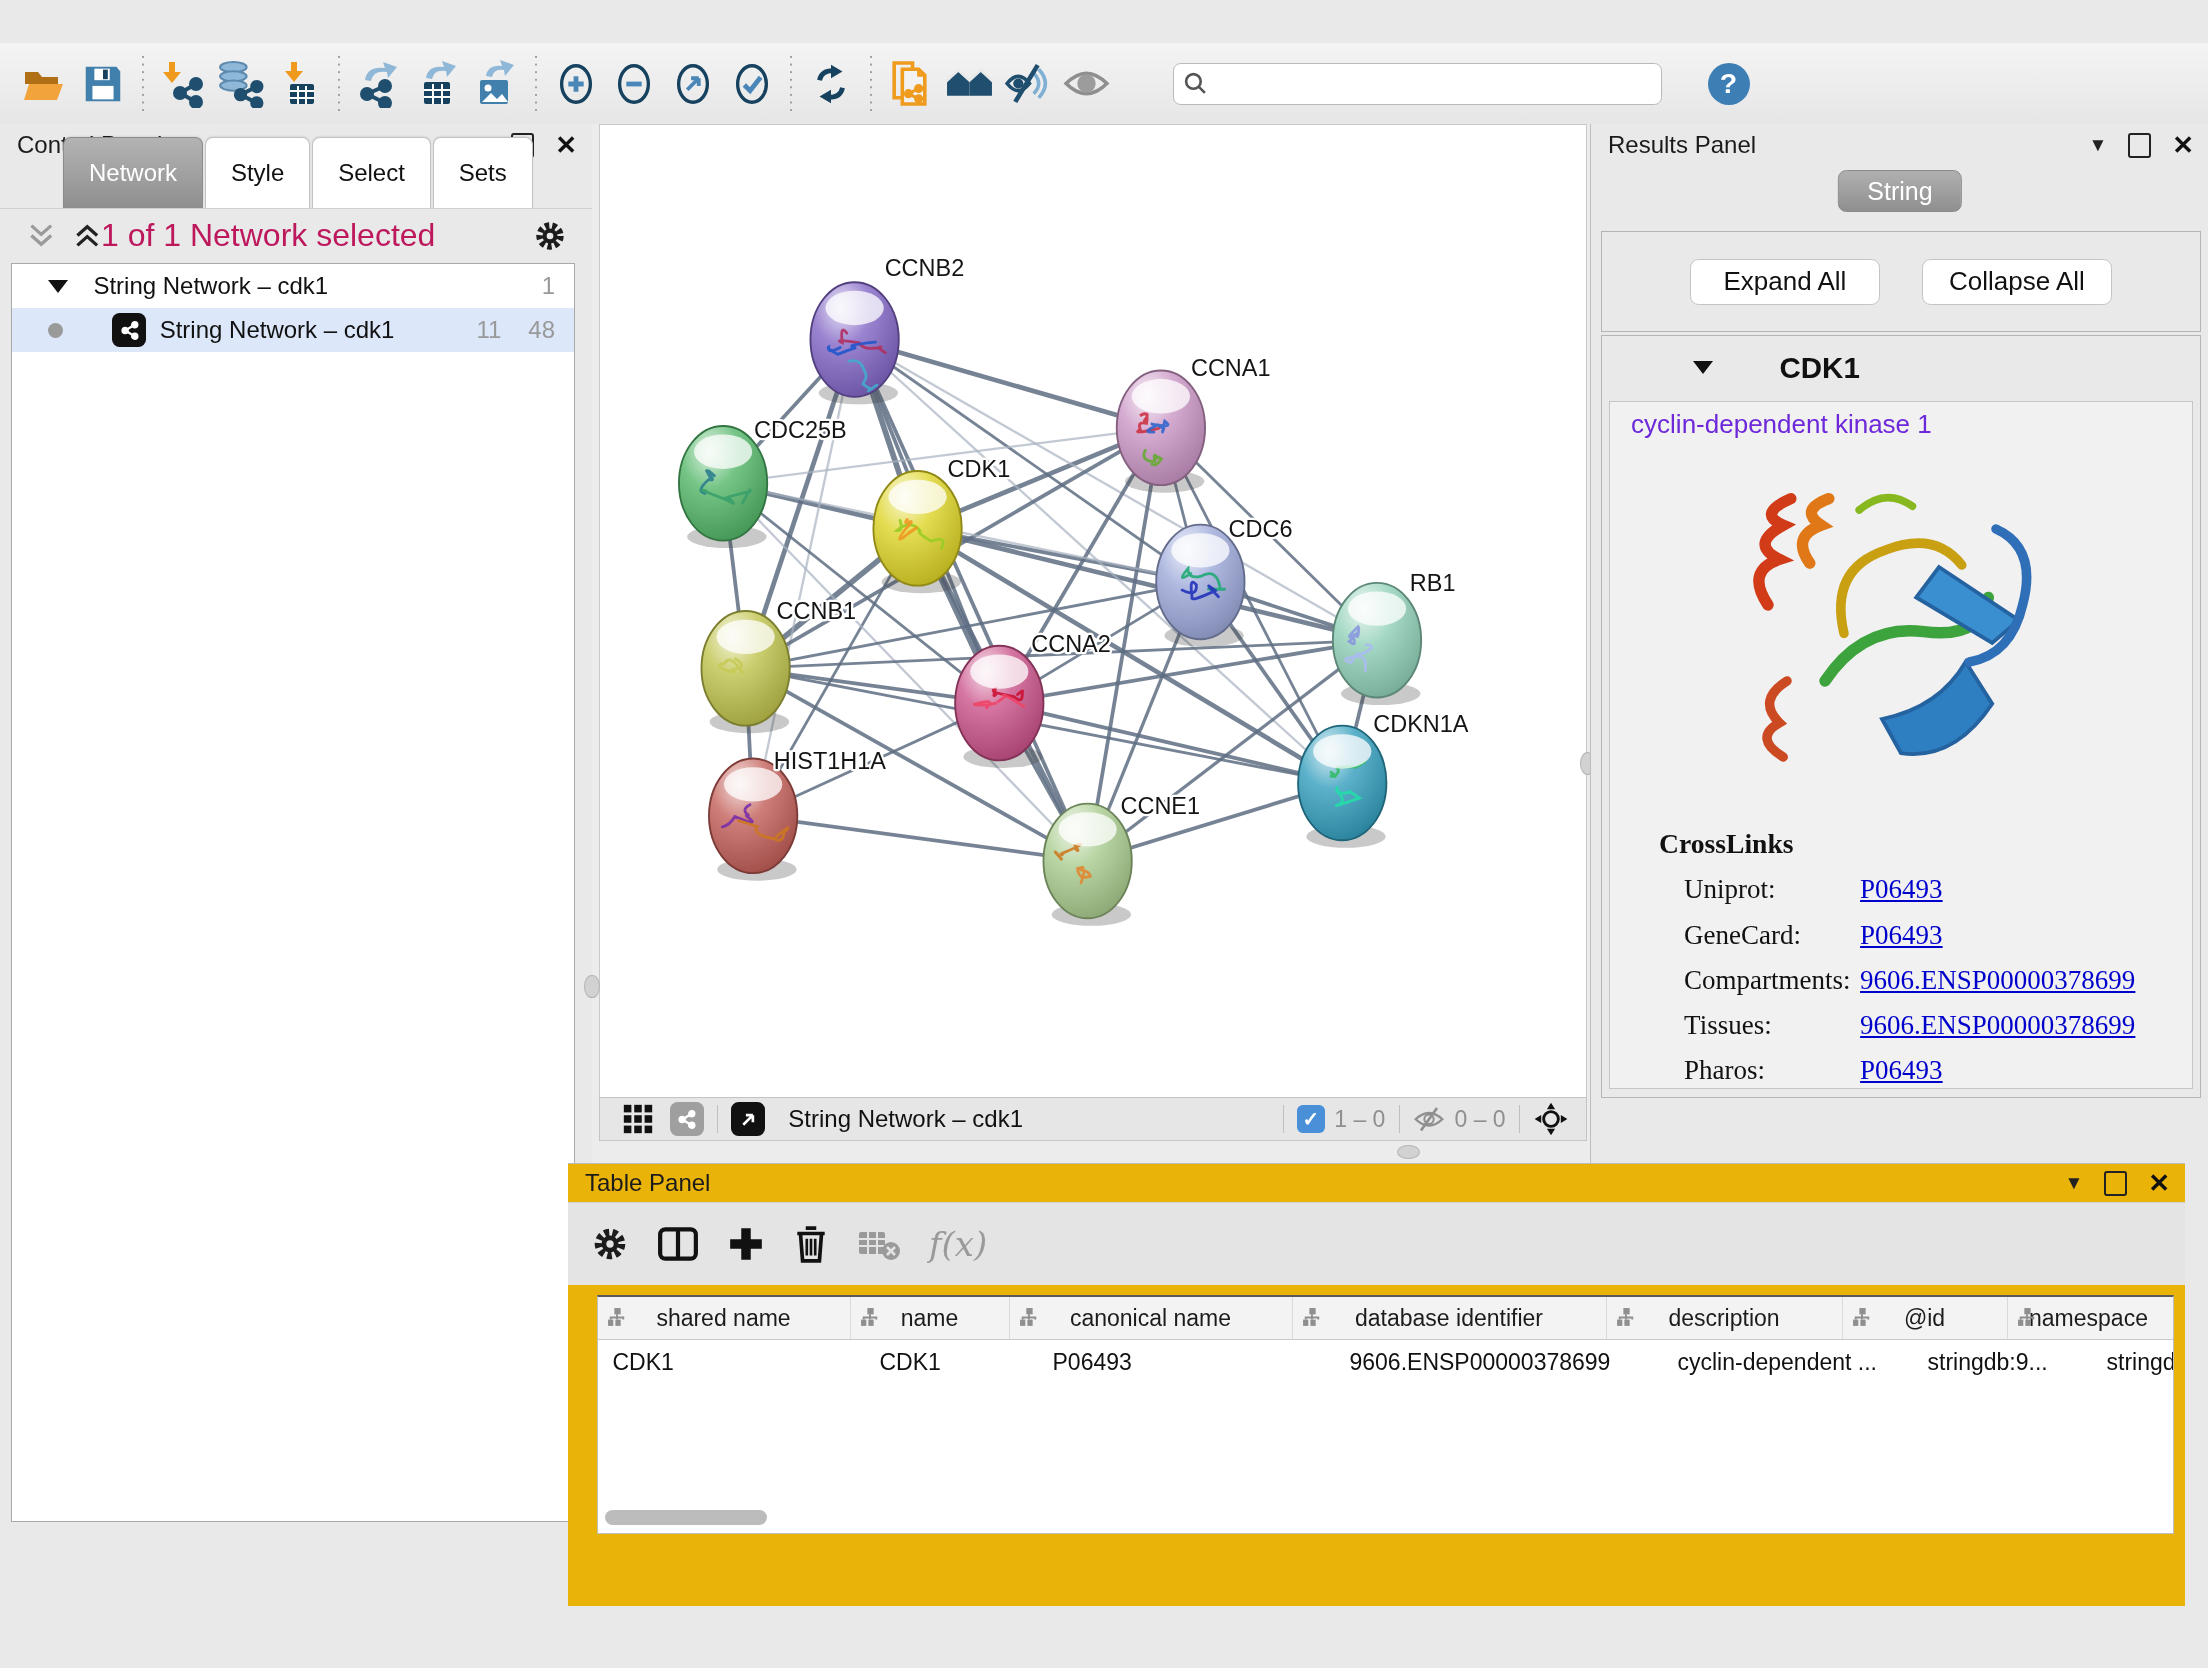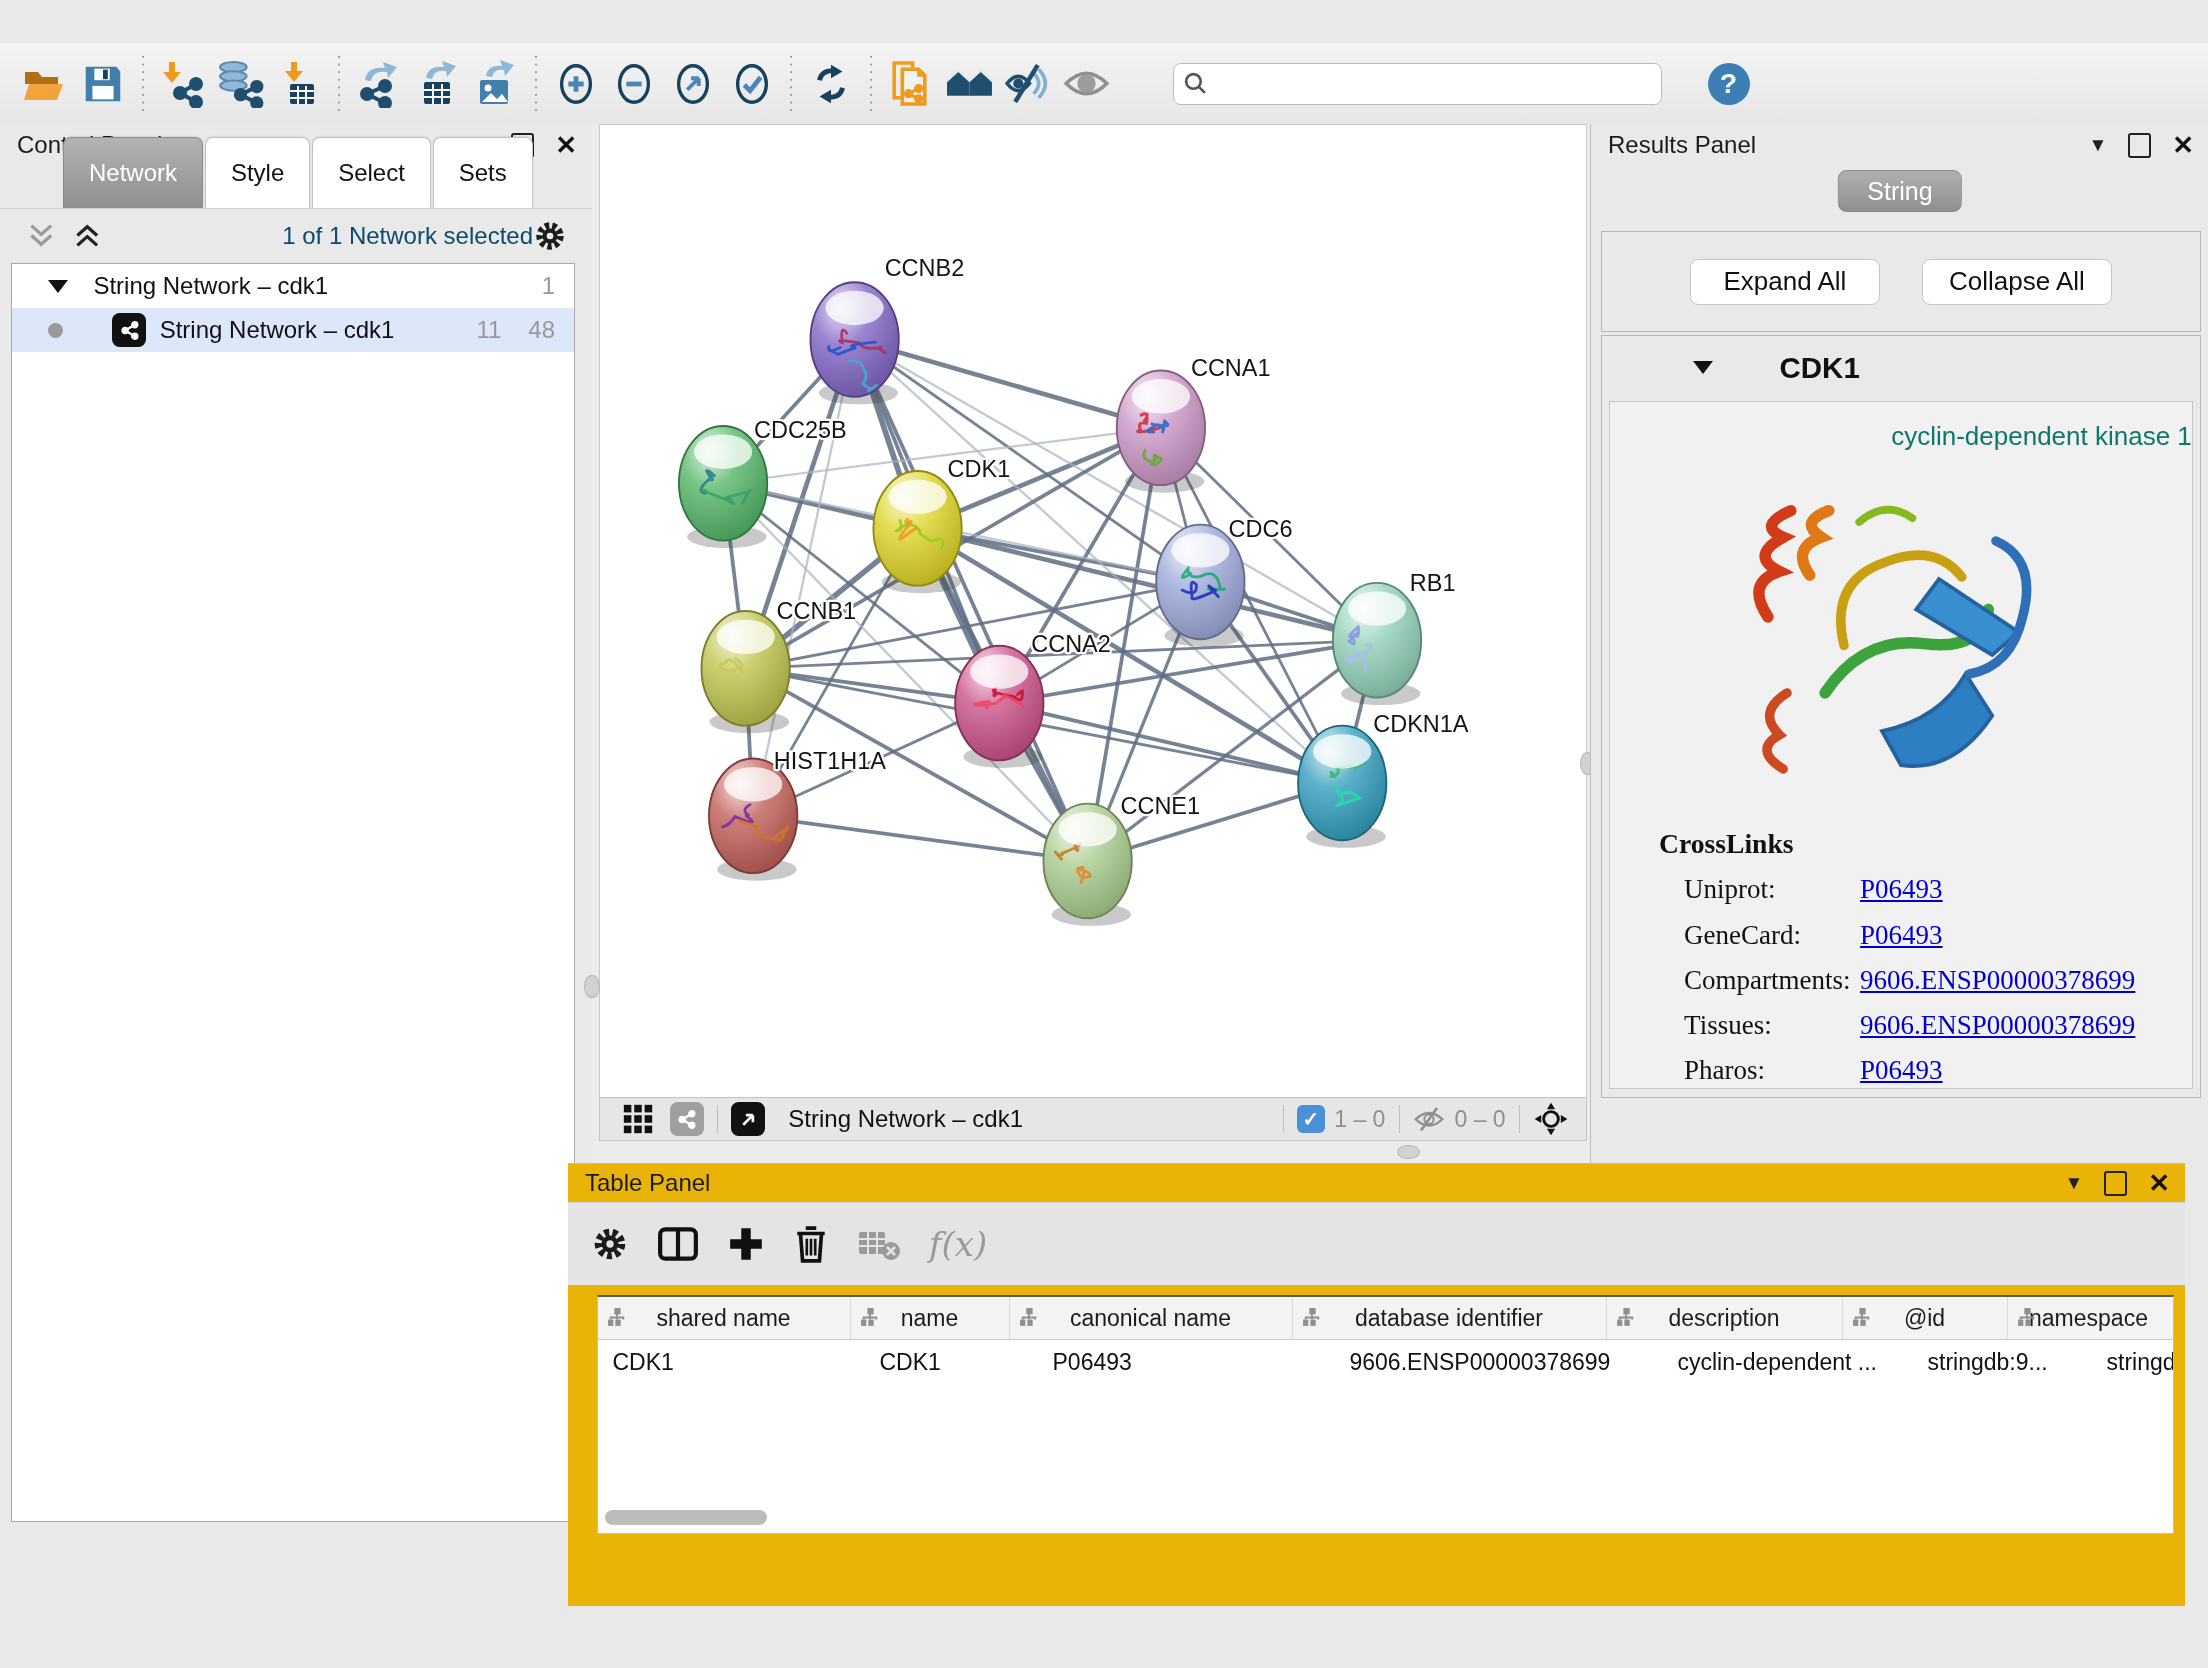--- a/index.html
+++ b/index.html
@@ -32,21 +32,21 @@
   
   .control-panel{position:absolute;left:0;top:124px;width:592px;height:1482px;background:#e9e9e9;
     border-right:1px solid #bdbdbd;}
   .cp-head{height:42px;}
   .cp-tabs{display:flex;align-items:flex-end;height:42px;padding-left:63px;}
   .tab{height:38px;display:flex;align-items:center;justify-content:center;font-size:24px;
     background:#fff;border:1px solid #c2c2c2;border-bottom:none;border-radius:7.6px 7.6px 0 0;color:#111;
     padding:16px 25px;margin-right:1.9px;box-shadow:0 -1px 1.9px rgba(0,0,0,.08);}
   .tab.sel{background:linear-gradient(#b3b3b3,#8f8f8f);color:#fff;border-color:#8b8b8b;}
   .cp-sub{height:53px;display:flex;align-items:center;border-top:1px solid #cfcfcf;}
-  .cp-sub-label{flex:1;text-align:right;font-size:24px;color:#0c4a6e;}
+  .cp-sub-label{flex:1;text-align:left;font-size:32px;color:#be185d;}
   .tree-box{position:absolute;left:11.4px;right:17px;top:139px;bottom:84px;background:#fff;border:1px solid #a9a9a9;}
   .tree-row{height:44px;display:flex;align-items:center;font-size:24px;color:#111;}
   .tree-row .cnt{color:#999;margin-left:auto;}
   .tree-row.child{background:#dce7fa;}
   .tri-down{width:0;height:0;border-left:10.5px solid transparent;border-right:10.5px solid transparent;border-top:13.3px solid #111;}
   .dot-gray{width:15px;height:15px;border-radius:50%;background:#9a9a9a;}
   .appicon{width:34px;height:34px;border-radius:7.6px;background:#111;display:flex;align-items:center;justify-content:center;}
   
   .network-view{position:absolute;left:592px;top:124px;width:999px;height:1040px;background:#ececec;}
   .net-canvas{position:absolute;left:6.7px;top:0;right:3.8px;height:973px;background:#fff;border:1px solid #c9c9c9;}
@@ -67,21 +67,21 @@
     background:linear-gradient(#b0b0b0,#8f8f8f);border:1px solid #8a8a8a;border-radius:8.6px;color:#fff;font-size:25px;
     display:flex;align-items:center;}
   .rp-btnbox{position:absolute;left:9.5px;right:7.6px;top:107px;height:99px;border:1.9px solid #b5b5b5;background:#e9e9e9;
     display:flex;align-items:center;justify-content:center;gap:42px;}
   .rp-btn{min-width:190px;height:46px;background:#fff;border:1px solid #c4c4c4;border-radius:8.6px;font-size:26px;color:#111;
     display:flex;align-items:center;justify-content:center;padding:0 23px;}
   .rp-entry{position:absolute;left:9.5px;right:7.6px;top:211px;height:761px;border:1.9px solid #b5b5b5;background:#e9e9e9;}
   .rp-entry-head{height:63px;display:flex;align-items:center;}
   .rp-entry-name{font-size:29.5px;font-weight:bold;color:#111;margin-left:67px;}
   .rp-entry-body{position:absolute;left:7.6px;right:7.6px;top:65px;bottom:7.6px;background:#f1f1f1;border:1px solid #c6c6c6;}
-  .rp-desc{font-size:26px;color:#0f766e;margin:19px 0 0 21px;text-align:right;}
+  .rp-desc{font-size:26px;color:#6d28d9;margin:7px 0 0 21px;}
   .crosslinks{position:absolute;left:0;top:426px;width:100%;font-family:"Liberation Serif",serif;}
   .cl-title{font-size:27.6px;font-weight:bold;color:#111;margin-left:49px;}
   .cl-row{display:flex;font-size:27px;margin:14.3px 0 0 74px;align-items:flex-end;}
   .cl-label{width:176px;color:#111;}
   .cl-link{color:#0000cc;text-decoration:underline;}
   
   .table-panel{position:absolute;left:568px;top:1163px;width:1617px;height:442px;background:#eab308;border-top:1px solid #bdbdbd;}
   .tp-head{height:38px;}
   .tp-toolbar{height:82px;background:#e4e4e4;border-top:1px solid #d2d2d2;display:flex;align-items:center;padding-left:23px;gap:28px;}
   .fx{font-family:"DejaVu Serif","Liberation Serif",serif;font-style:italic;font-size:34px;color:#9a9a9a;}

